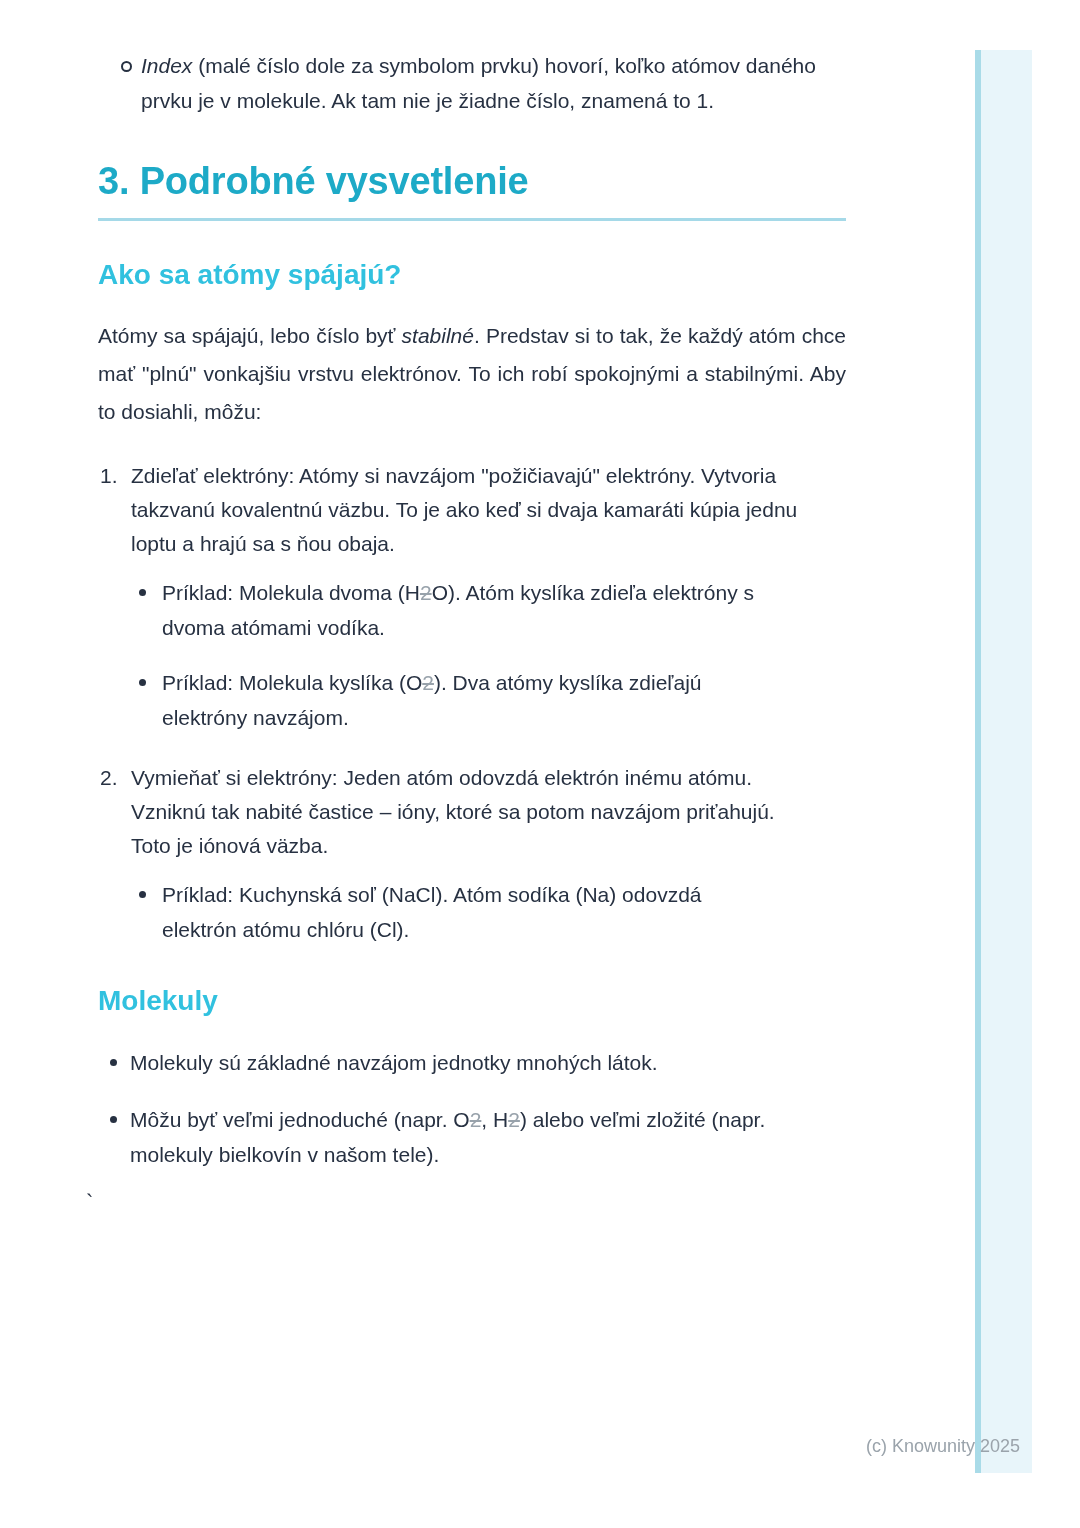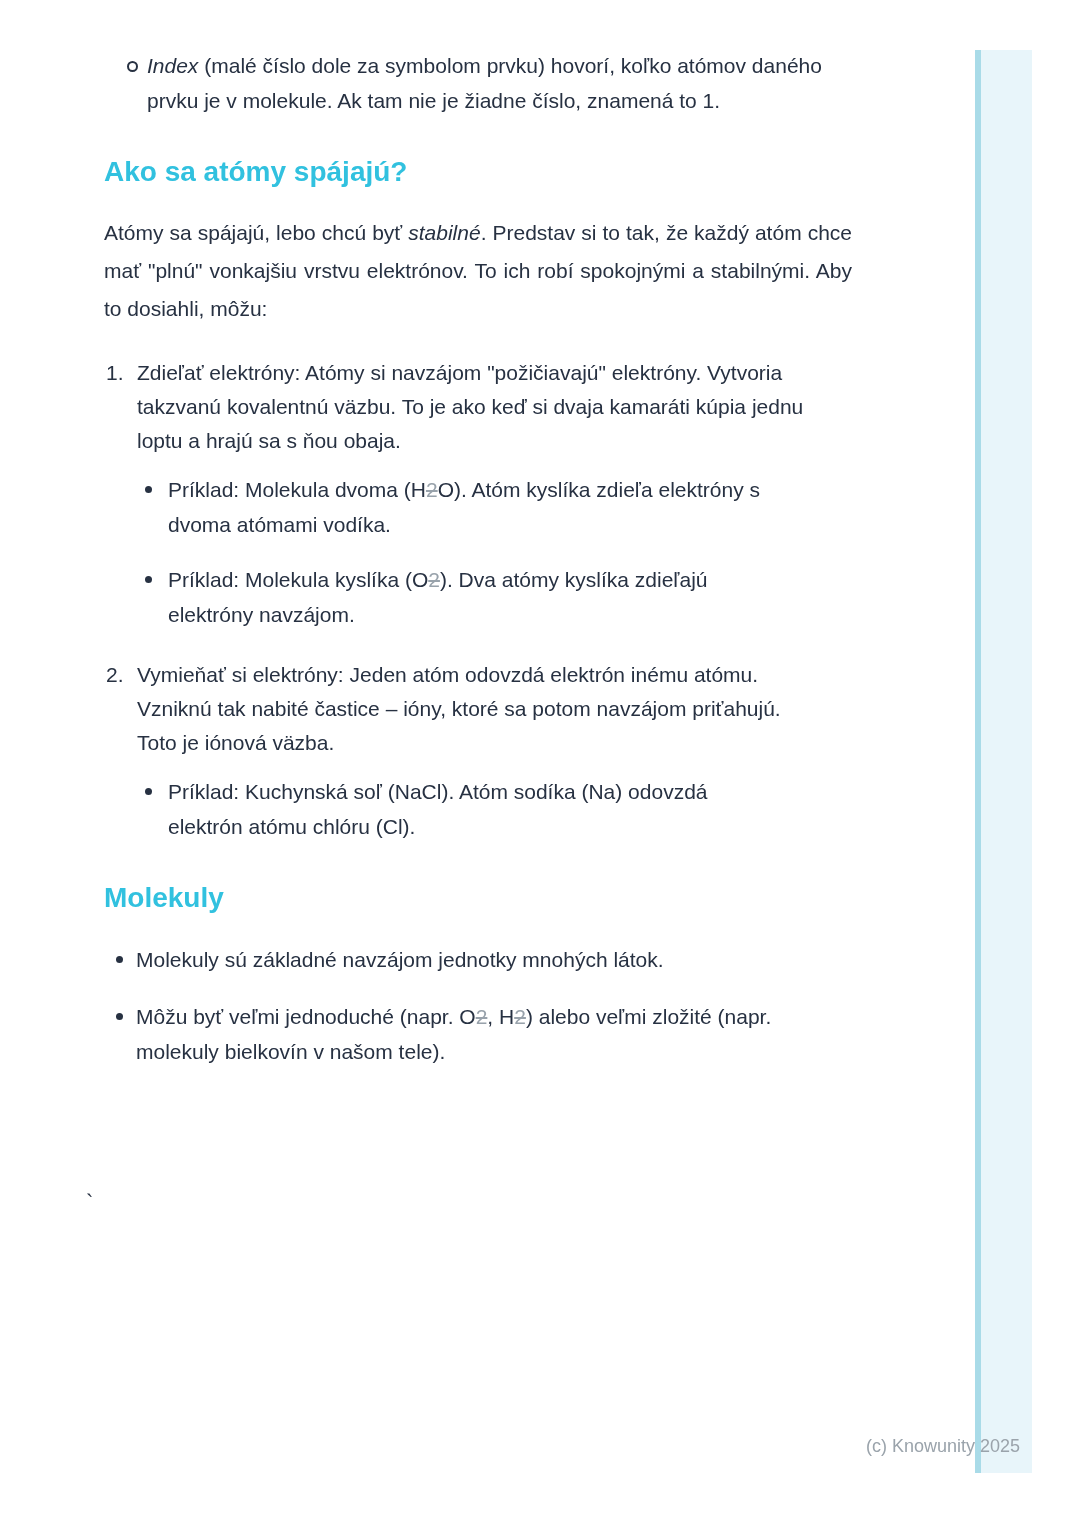--- a/index.html
+++ b/index.html
@@ -25,21 +25,21 @@
     top:50px;
     left:975px;
     width:57px;
     height:1423px;
     background:var(--c-stripe-fill);
     border-left:6px solid var(--c-stripe-line);
     z-index:0;
   }
   .content{
     position:absolute;
-    left:104px;
+    left:98px;
     top:48px;
     width:748px;
     z-index:1;
     font-size:21px;
   }
   
   .intro-list{list-style:none;}
   .intro-list>li{
     position:relative;
     padding-left:43px;
@@ -152,24 +152,25 @@
 <body>
 
 <div class="stripe"></div>
 
 <main class="content">
 
   <ul class="intro-list">
     <li><span class="seg-i">Index</span><span> (malé číslo dole za symbolom prvku) hovorí, koľko atómov daného prvku je v molekule. Ak tam nie je žiadne číslo, znamená to 1.</span></li>
   </ul>
 
+  <h1 class="h2">3. Podrobné vysvetlenie</h1>
 
   <h2 class="h3">Ako sa atómy spájajú?</h2>
 
-  <p class="para"><span>Atómy sa spájajú, lebo chcú byť </span><span class="seg-i">stabilné</span><span>. Predstav si to tak, že každý atóm chce mať "plnú" vonkajšiu vrstvu elektrónov. To ich robí spokojnými a stabilnými. Aby to dosiahli, môžu:</span></p>
+  <p class="para"><span>Atómy sa spájajú, lebo číslo byť </span><span class="seg-i">stabilné</span><span>. Predstav si to tak, že každý atóm chce mať "plnú" vonkajšiu vrstvu elektrónov. To ich robí spokojnými a stabilnými. Aby to dosiahli, môžu:</span></p>
 
   <ol class="num-list">
     <li>
       <div class="li-text"><span class="seg-b">Zdieľať elektróny:</span><span> Atómy si navzájom "požičiavajú" elektróny. Vytvoria takzvanú </span><span class="seg-b">kovalentnú väzbu</span><span>. To je ako keď si dvaja kamaráti kúpia jednu loptu a hrajú sa s ňou obaja.</span></div>
       <ul class="sub-list">
         <li><span>Príklad: Molekula dvoma (H</span><span class="seg-s">2</span><span>O). Atóm kyslíka zdieľa elektróny s dvoma atómami vodíka.</span></li>
         <li><span>Príklad: Molekula kyslíka (O</span><span class="seg-s">2</span><span>). Dva atómy kyslíka zdieľajú elektróny navzájom.</span></li>
       </ul>
     </li>
     <li>

